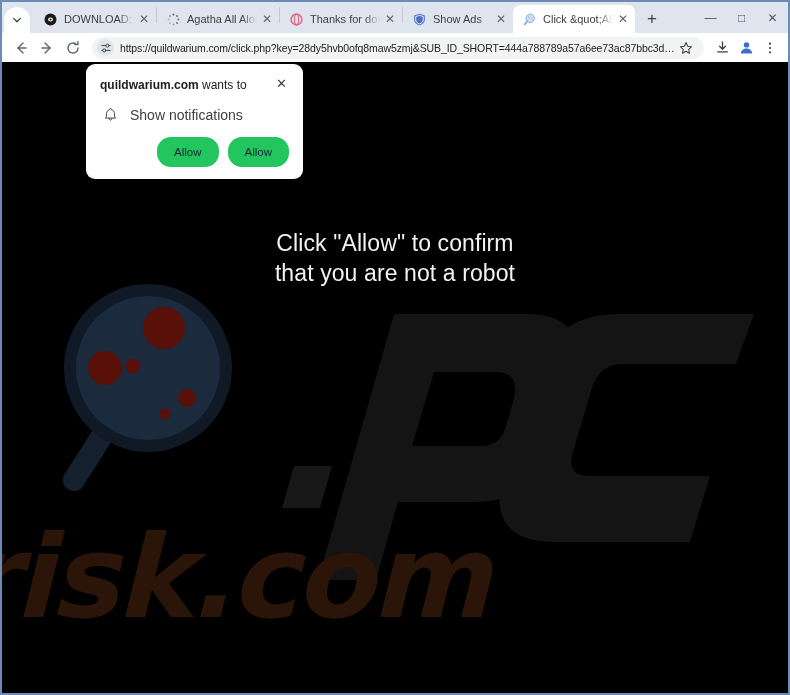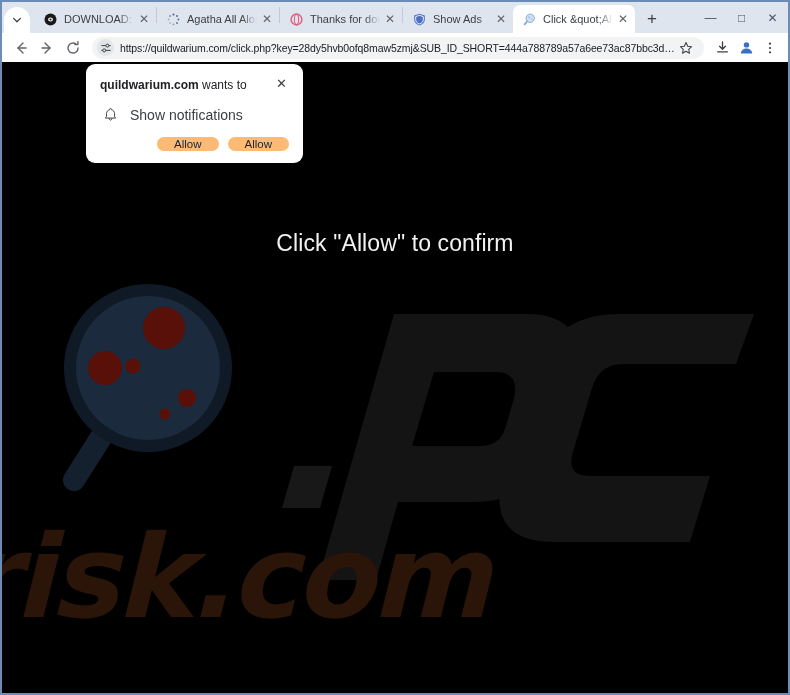--- a/index.html
+++ b/index.html
@@ -279,25 +279,25 @@
   .perm-label {
     font-size: 14px;
     color: #3c4043;
   }
   .perm-actions {
     display: flex;
     justify-content: flex-end;
     gap: 9px;
   }
   .pbtn {
-    background: #fdba74;
+    background: #22c55e;
     color: #16223a;
     border: none;
     border-radius: 14px;
-    height: 14px;
+    height: 30px;
     padding: 0 17px;
     font-size: 11.5px;
     font-family: "Liberation Sans", sans-serif;
     cursor: pointer;
   }
 </style>
 </head>
 <body>
 
 <div id="window">
@@ -474,20 +474,21 @@
       <circle cx="94" cy="88" r="72" fill="#1b2a3c"></circle>
       <circle cx="110" cy="48" r="21" fill="#591008"></circle>
       <circle cx="51" cy="88" r="17" fill="#591008"></circle>
       <circle cx="79" cy="86" r="7.5" fill="#591008"></circle>
       <circle cx="133" cy="118" r="9" fill="#591008"></circle>
       <circle cx="111" cy="134" r="5.5" fill="#591008"></circle>
     </svg>
 
     <div class="headline">
       <div>Click "Allow" to confirm</div>
+      <div>that you are not a robot</div>
     </div>
 
     <div class="permbubble">
       <div class="perm-head">
         <div class="perm-title"><b>quildwarium.com</b><span> wants to</span></div>
         <div class="perm-close">✕</div>
       </div>
 
       <div class="perm-row">
         <span class="perm-bell">

